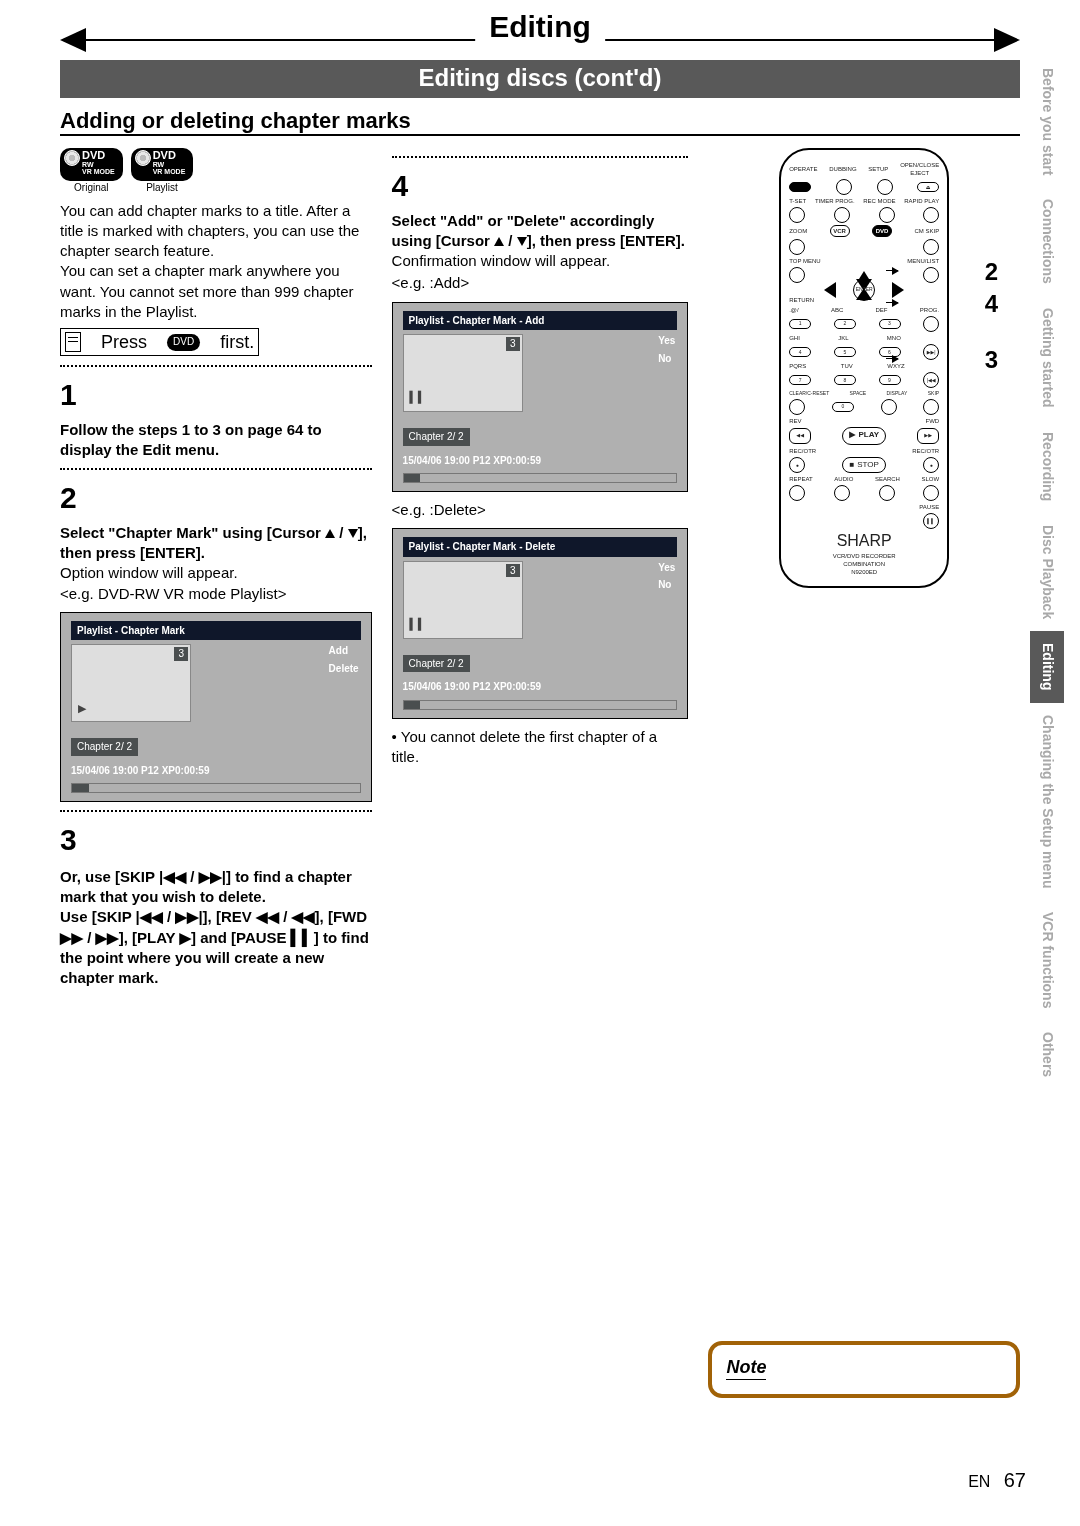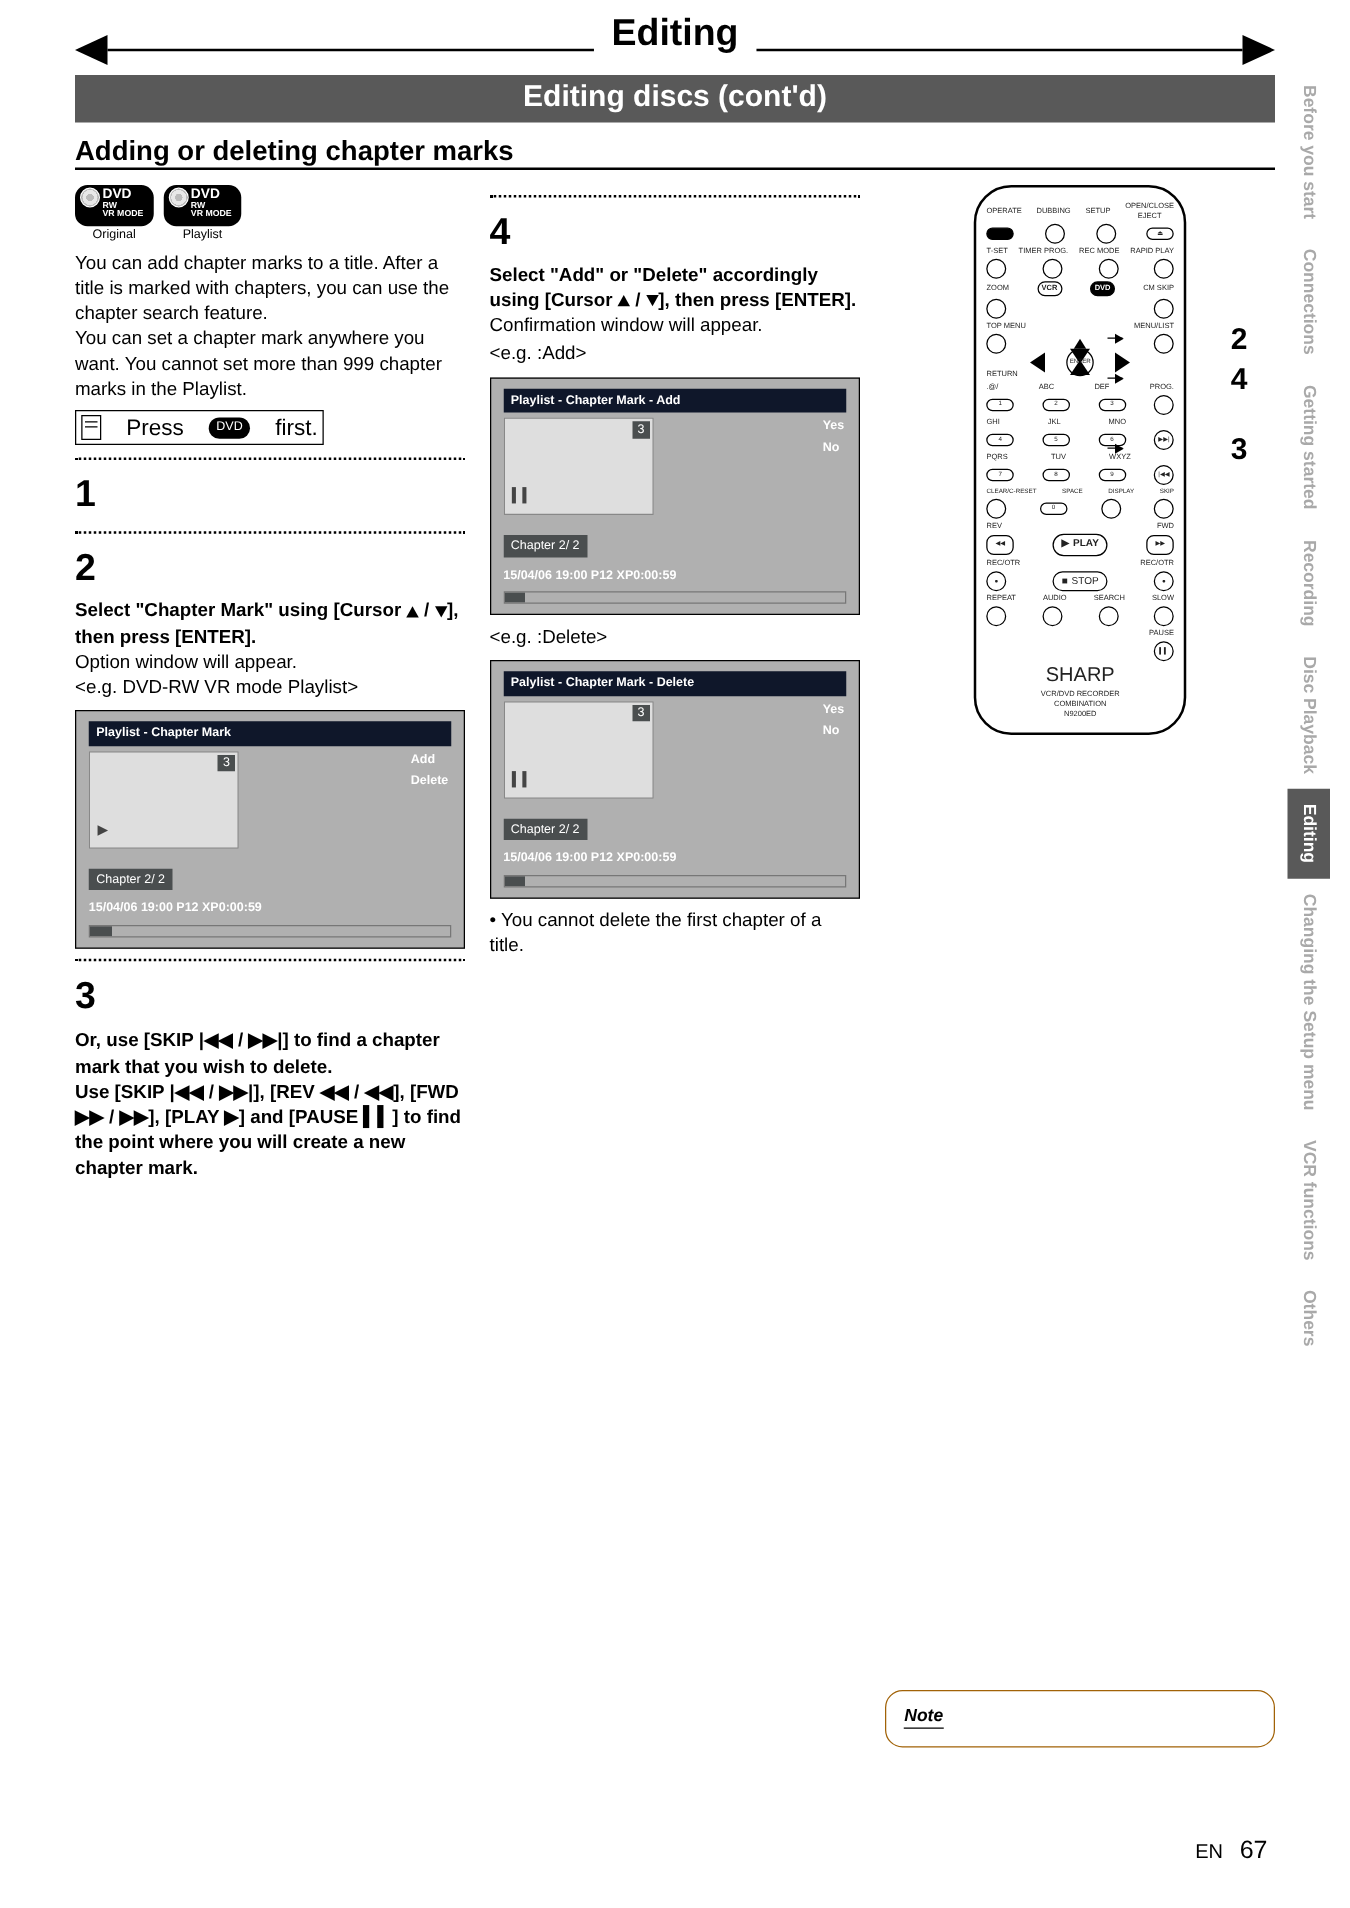--- a/index.html
+++ b/index.html
@@ -243,30 +243,30 @@
     writing-mode: vertical-rl;
     color: #a9a9a9;
     font-weight: bold;
     font-size: 14px;
     padding: 12px 8px;
     text-align: center;
   }
   .tab.active { background:#595959; color:#fff; }
   
   .note-box{
-    border:1px solid #a16207;
+    border:4px solid #a16207;
     border-radius:14px;
     padding:10px 14px;
-    font-size:14px;
+    font-size:18px;
     margin-top: auto;
   }
   .page-footer{
     position:absolute;
     bottom: 34px;
-    right: 66px;
+    right: 54px;
     font-size:16px;
   }
   ul.bul { list-style: none; }
   ul.bul li::before { content:"• "; }
   .tri-up,.tri-down{
     display:inline-block;width:0;height:0;vertical-align:middle;
   }
   .tri-up{border-left:5px solid transparent;border-right:5px solid transparent;border-bottom:9px solid #000;}
   .tri-down{border-left:5px solid transparent;border-right:5px solid transparent;border-top:9px solid #000;}
 </style>
@@ -310,20 +310,21 @@
     <p>You can set a chapter mark anywhere you want. You cannot set more than 999 chapter marks in the Playlist.</p>
     <div class="press-box">
       <span class="doc-icon"></span>
       <span>Press</span>
       <span class="dvd-btn">DVD</span>
       <span>first.</span>
     </div>
     <div class="dotted"></div>
 
     <div class="step-num">1</div>
+    <p class="bold">Follow the steps 1 to 3 on page 64 to display the Edit menu.</p>
     <div class="dotted"></div>
 
     <div class="step-num">2</div>
     <p class="bold">
       <span>Select "Chapter Mark" using [Cursor </span><span class="tri-up"></span> / <span class="tri-down"></span><span>], then press [ENTER].</span>
     </p>
     <p>Option window will appear.</p>
     <p>&lt;e.g. DVD-RW VR mode Playlist&gt;</p>
 
     

